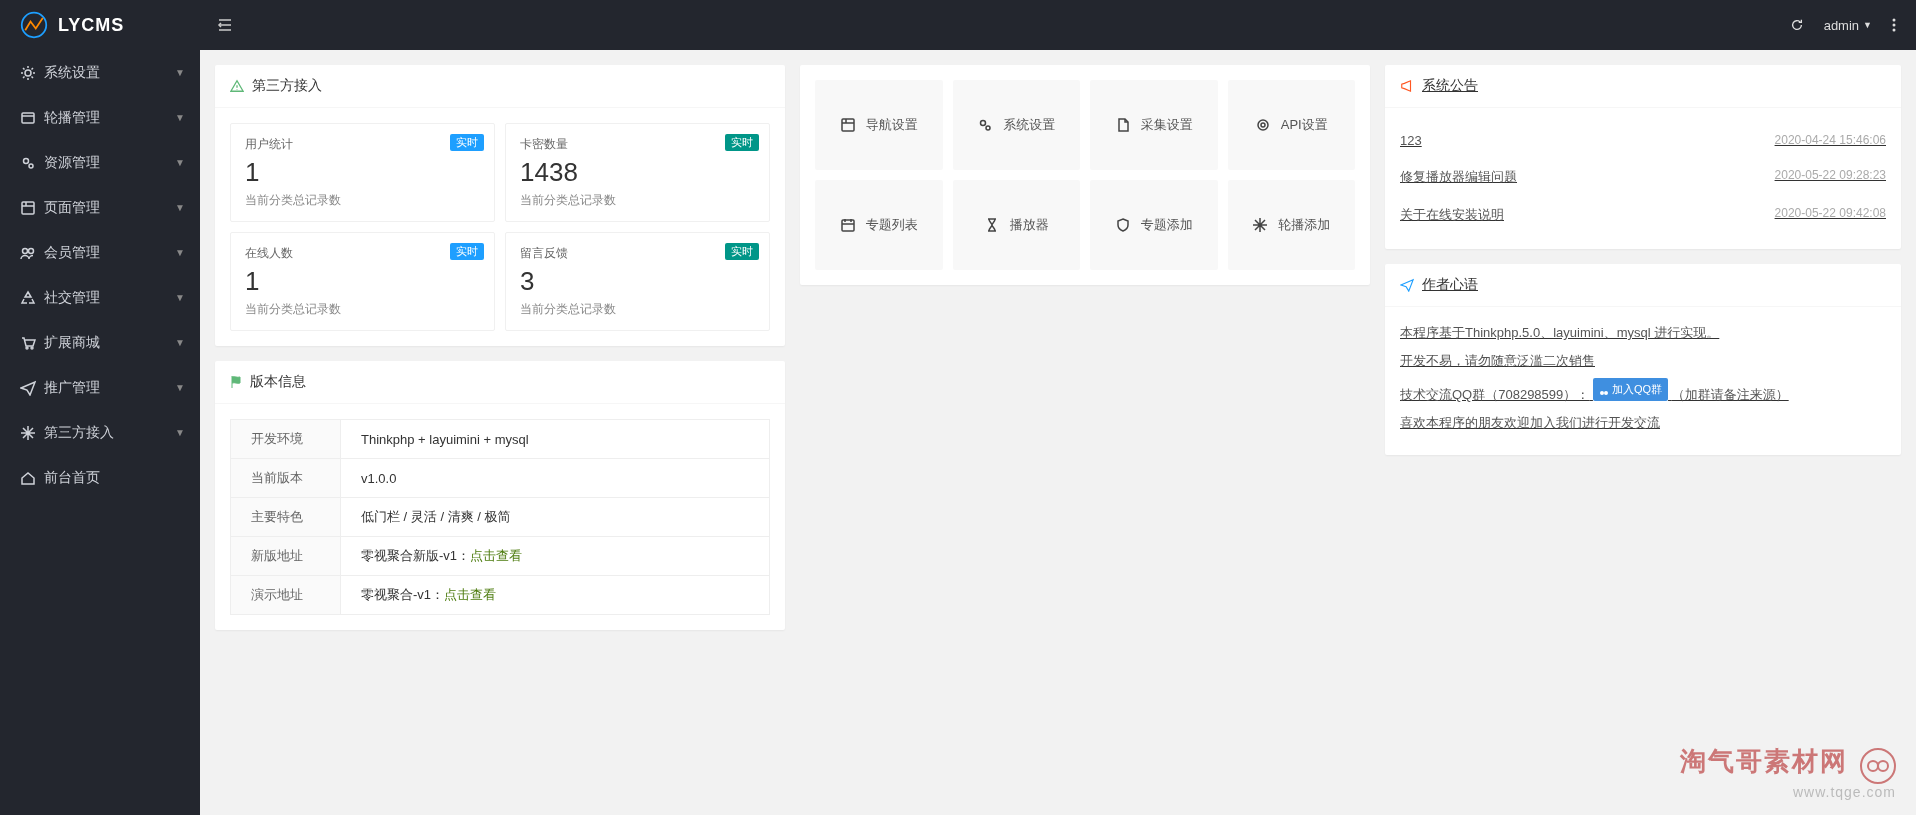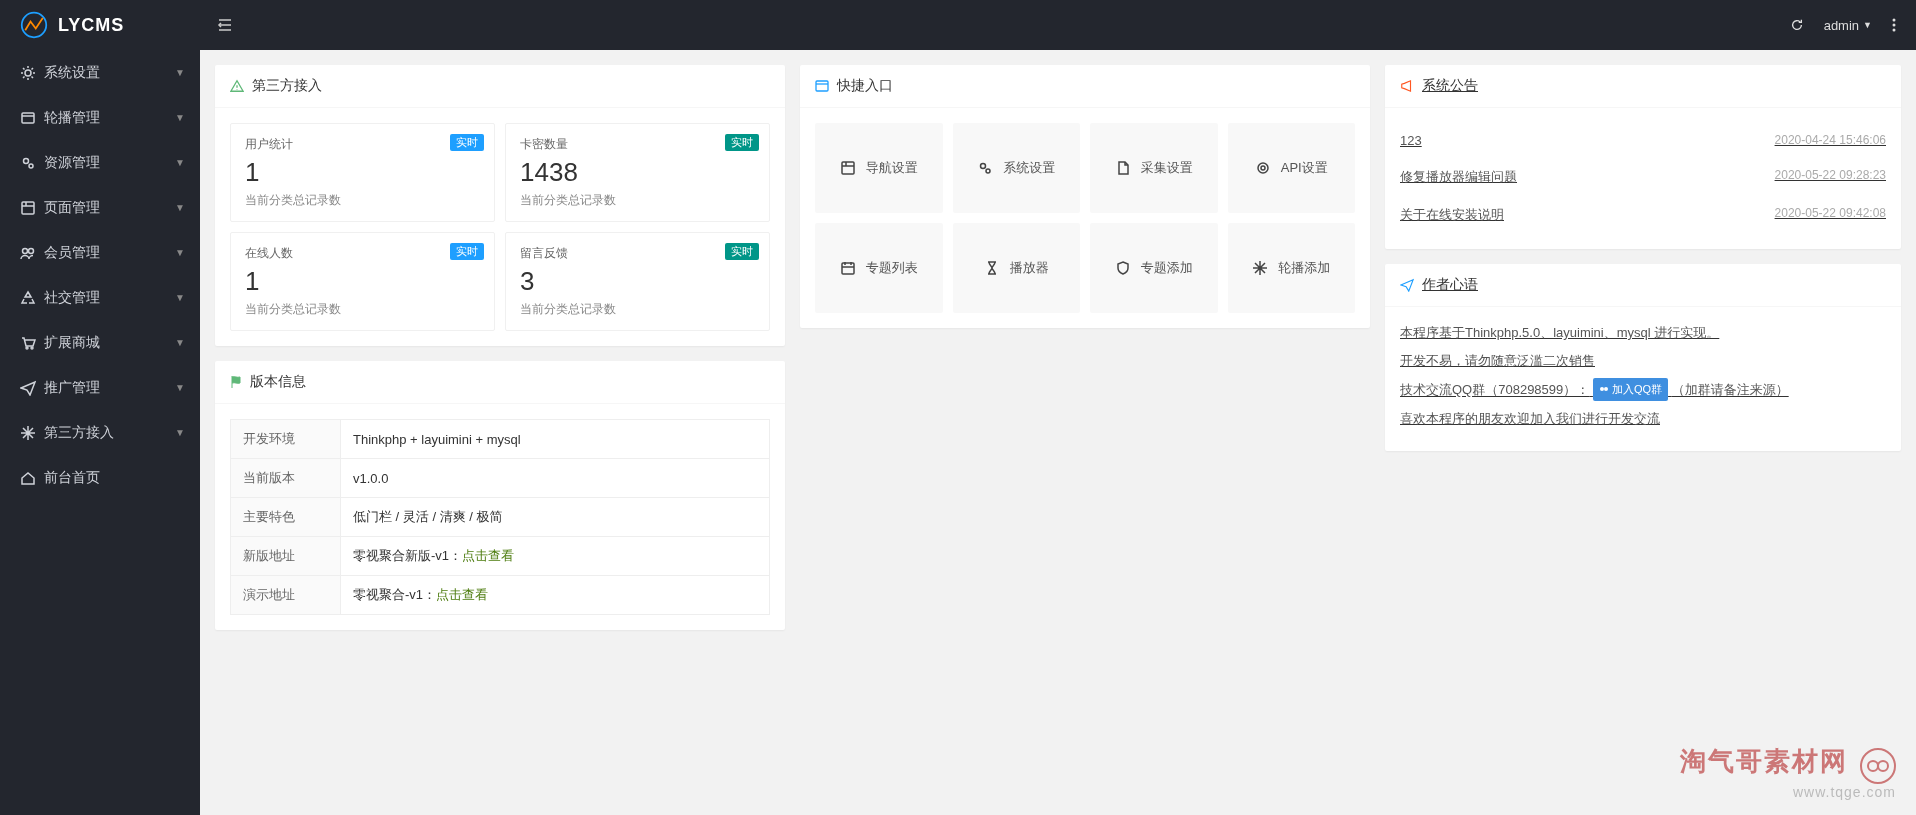--- a/index.html
+++ b/index.html
@@ -41,26 +41,26 @@
 
 .quick-grid { display:grid; grid-template-columns:repeat(4,1fr); gap:10px; }
 .quick { background:#f8f8f8; border-radius:2px; height:90px; display:flex; flex-direction:row; align-items:center; justify-content:center; gap:10px; cursor:pointer; font-size:13px; color:#555; }
 .quick .qic { font-size:24px; color:#555; }
 
 .ann-list { }
 .ann-item { display:flex; justify-content:space-between; padding:10px 0; font-size:13px; color:#555; }
 .ann-item .ts { color:#aaa; font-size:12px; }
 
 .info-tbl { width:100%; border-collapse:collapse; font-size:13px; }
-.info-tbl th,.info-tbl td { border:1px solid #eee; padding:10px 12px; text-align:left; }
+.info-tbl th,.info-tbl td { border:1px solid #eee; padding:10px 20px; text-align:left; }
 .info-tbl th { width:110px; color:#666; font-weight:normal; background:#fafafa; }
 .link { color:#4d7c0f; cursor:pointer; }
 
 .author p { font-size:13px; color:#555; margin-bottom:6px; line-height:1.7; }
-.qq-badge { display:inline-flex; align-items:center; background:#3f8fe0; color:#fff; font-size:11px; padding:2px 6px; border-radius:2px; gap:3px; }
+.qq-badge { display:inline-flex; align-items:flex-end; background:#3f8fe0; color:#fff; font-size:11px; padding:2px 6px; border-radius:2px; gap:3px; }
 
 .watermark { position:absolute; right:20px; bottom:15px; text-align:right; }
 .watermark .t1 { font-size:26px; font-weight:bold; color:#c77; letter-spacing:2px; }
 .watermark .t2 { font-size:14px; color:#bbb; letter-spacing:1px; }
 .watermark .circ { display:inline-flex; width:36px; height:36px; border:2px solid #c77; border-radius:50%; align-items:center; justify-content:center; margin-left:8px; vertical-align:middle; }
 
 svg { display:block; }
 </style>
 </head>
 <body>
@@ -274,27 +274,20 @@
                     <td>零视聚合-v1：<span class="link">点击查看</span></td>
                   </tr>
                 </tbody>
             </table>
           </div>
         </div>
       </div>
 
       <div class="col-m">
         <div class="card">
-          <div class="card-hd">
-            <svg width="14" height="12" viewBox="0 0 14 12">
-                <rect x="1" y="1" width="12" height="10" rx="1" fill="none" stroke="#1e9fff" stroke-width="1.3"></rect>
-                <path d="M1 4h12" stroke="#1e9fff" stroke-width="1.3"></path>
-              </svg>
-            <span>快捷入口</span>
-          </div>
           <div class="card-bd">
             <div class="quick-grid" id="quickgrid">
                 <div class="quick">
                   <span class="qic">
                     <svg width="16" height="16" viewBox="0 0 16 16">
                       <rect x="2" y="2" width="12" height="12" rx="1" stroke="#444" stroke-width="1.5" fill="none"></rect>
                       <path d="M2 6h12M6 2v4" stroke="#444" stroke-width="1.5" fill="none"></path>
                     </svg>
                   </span>
                   <span>导航设置</span>

